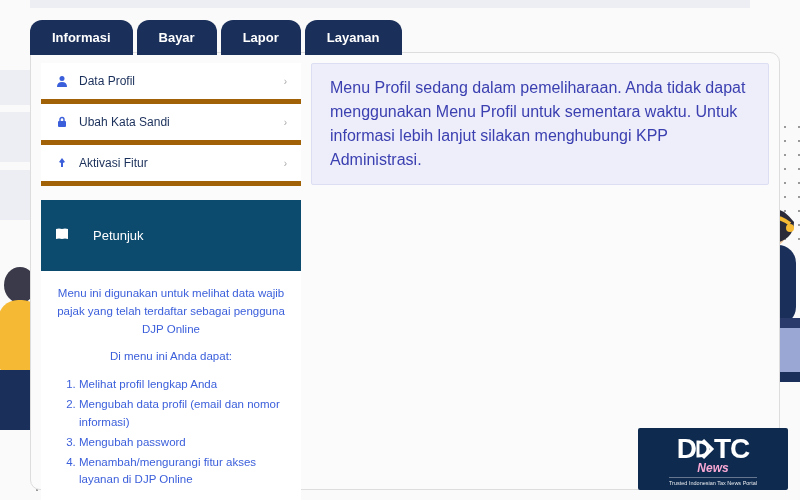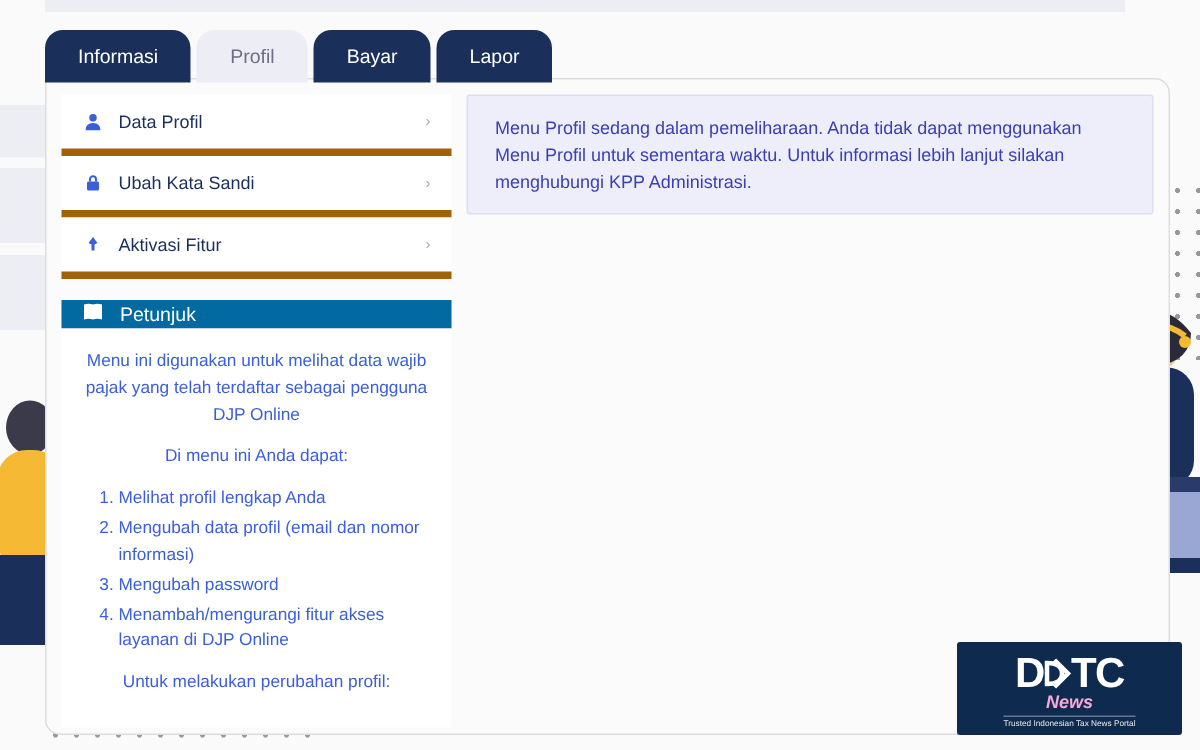--- a/index.html
+++ b/index.html
@@ -3,35 +3,35 @@
 <meta charset="utf-8">
 <style>
 * { margin: 0; padding: 0; box-sizing: border-box; font-family: Arial, sans-serif; }
 body { width: 800px; height: 500px; background: #fafafa; position: relative; overflow: hidden; }
 .bg-decor { position: absolute; z-index: 0; }
 .dots-right { right: -10px; top: 120px; width: 60px; height: 120px; background-image: radial-gradient(circle, #999 1.5px, transparent 1.5px); background-size: 14px 14px; }
 .dots-bottom-left { left: 30px; bottom: -5px; width: 180px; height: 50px; background-image: radial-gradient(circle, #999 1.5px, transparent 1.5px); background-size: 14px 14px; }
 .person-left { position: absolute; left: -20px; top: 250px; width: 80px; height: 200px; z-index: 0; }
 .person-right { position: absolute; right: -20px; top: 200px; width: 90px; height: 250px; z-index: 0; }
 .tab-strip { position: absolute; top: 20px; left: 30px; display: flex; gap: 0; z-index: 2; }
-.tab { padding: 10px 22px; border-radius: 12px 12px 0 0; color: #fff; font-weight: normal; font-size: 13px; cursor: pointer; background: #1a2f5a; margin-right: 4px; }
+.tab { padding: 10px 22px; border-radius: 12px 12px 0 0; color: #fff; font-weight: bold; font-size: 13px; cursor: pointer; background: #1a2f5a; margin-right: 4px; }
 .tab.active { background: #ecedf5; color: #6e6e86; }
 .panel { position: absolute; top: 52px; left: 30px; right: 20px; bottom: 10px; border: 1px solid #ddd; background: #fbfbfc; border-radius: 0 10px 10px 10px; z-index: 1; display: flex; padding: 10px; gap: 10px; }
 .sidebar { width: 260px; }
 .menu-header { background: #1a2f5a; color: #fff; padding: 12px 14px; font-weight: bold; font-size: 14px; display: flex; align-items: center; gap: 8px; }
 .menu-item { background: #fff; border-bottom: 5px solid #a16207; padding: 11px 14px; font-size: 12px; color: #1a2f5a; display: flex; align-items: center; gap: 10px; position: relative; cursor: pointer; }
 .menu-item .chev { position: absolute; right: 14px; color: #aaa; font-size: 10px; }
 .menu-item .icon { width: 14px; color: #3b5fdb; display: inline-flex; justify-content: center; }
-.petunjuk-header { background: #0369a1; color: #fff; padding: 2px 14px; font-size: 13px; margin-top: 14px; display: flex; align-items: center; gap: 11px; }
+.petunjuk-header { background: #0c4a6e; color: #fff; padding: 28px 14px; font-size: 13px; margin-top: 14px; display: flex; align-items: center; gap: 24px; }
 .petunjuk-body { background: #fff; padding: 14px 16px 10px; font-size: 11.5px; color: #3b5fdb; line-height: 1.55; }
 .petunjuk-body ol { margin: 6px 0 10px 22px; }
 .petunjuk-body ol li { margin-bottom: 2px; }
 .petunjuk-body p { margin-bottom: 10px; text-align: center; }
 .content { flex: 1; }
-.notice { background: #edeefa; border: 1px solid #dcdff3; padding: 12px 18px; font-size: 12px; color: #3b3fb0; line-height: 1.5; border-radius: 2px; }
+.notice { background: #edeefa; border: 1px solid #dcdff3; padding: 12px 18px; font-size: 16px; color: #3b3fb0; line-height: 1.5; border-radius: 2px; }
 .logo-box { position: absolute; right: 12px; bottom: 10px; width: 150px; height: 62px; background: #0e2a4f; color: #fff; z-index: 5; display: flex; flex-direction: column; justify-content: center; align-items: center; border-radius: 2px; }
 .logo-text { font-size: 24px; font-weight: 900; letter-spacing: -1px; display: flex; align-items: center; }
 .logo-sub { font-size: 12px; font-style: italic; font-weight: bold; color: #f9a8d4; margin-top: -4px; }
 .logo-tag { font-size: 5.5px; color: #fff; margin-top: 2px; opacity: .9; border-top: 1px solid rgba(255,255,255,.4); padding-top: 2px; }
 .ham { display: inline-block; width: 14px; }
 .ham span, .ham::before, .ham::after { content:""; display:block; height:2px; background:#fff; margin:2px 0; }
 .gray-box { position:absolute; background:#eceef4; z-index:0; }
 .gb1 { left:-10px; top:70px; width:45px; height:35px; }
 .gb2 { left:-10px; top:112px; width:45px; height:50px; }
 .gb3 { left:-10px; top:170px; width:45px; height:50px; }
@@ -60,23 +60,23 @@
   <circle cx="24" cy="28" r="4" fill="#f6b933"></circle>
   <circle cx="60" cy="28" r="4" fill="#f6b933"></circle>
   <rect x="18" y="45" width="48" height="80" rx="18" fill="#1a2f5a"></rect>
   <rect x="2" y="118" width="80" height="10" fill="#2a3a6a"></rect>
   <rect x="10" y="128" width="64" height="45" fill="#9aa7d4"></rect>
   <rect x="6" y="172" width="72" height="10" fill="#1a2f5a"></rect>
 </svg>
 
 <div class="tab-strip">
   <div class="tab">Informasi</div>
-  <div class="tab active">Profil</div>
   <div class="tab">Bayar</div>
   <div class="tab">Lapor</div>
+  <div class="tab">Layanan</div>
 </div>
 
 <div class="panel">
   <div class="sidebar">
 
     <div class="menu-item">
       <span class="icon">
         <svg width="12" height="12" viewBox="0 0 12 12">
             <circle cx="6" cy="3.5" r="2.5" fill="#3b5fdb"></circle>
             <path d="M1 12 Q1 7 6 7 Q11 7 11 12 Z" fill="#3b5fdb"></path>

